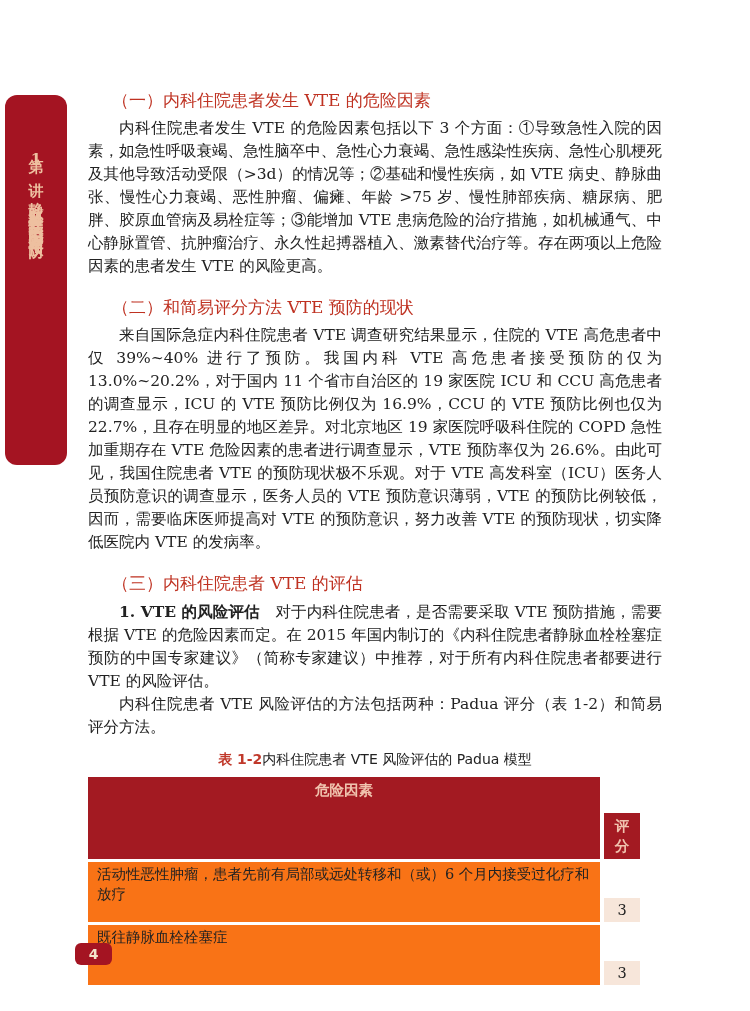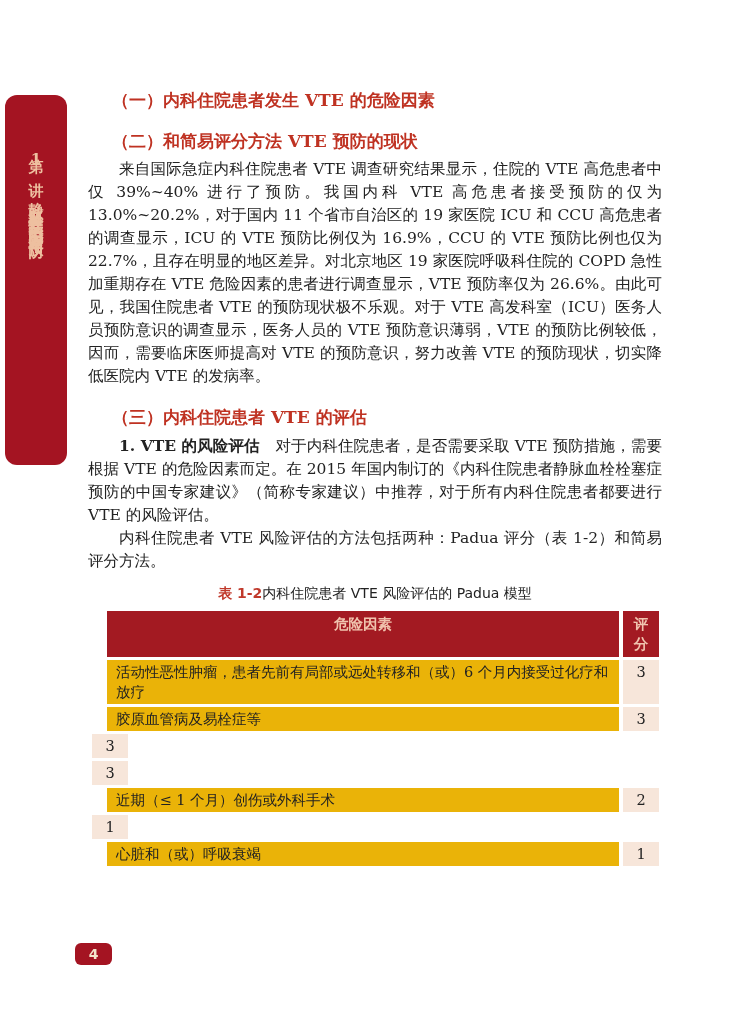--- a/index.html
+++ b/index.html
@@ -38,21 +38,21 @@
 
   
   .main {
     position: absolute;
     left: 88px;
     top: 88px;
     width: 574px;
   }
   .sec-heading {
     color: #bf3222;
-    font-weight: 700;
+    font-weight: 400;
     font-size: 17px;
     line-height: 24px;
     margin: 0 0 5px 24px;
   }
   .sec-heading.later { margin-top: 17px; }
   .para {
     font-size: 15.5px;
     line-height: 23px;
     text-align: justify;
     text-indent: 2em;
@@ -75,24 +75,23 @@
     font-weight: 700;
   }
   .vte-table { width: 574px; }
   .trow { display: flex; margin-top: 3px; }
   .trow.header { margin-top: 0; }
   .cell {
     box-sizing: border-box;
     font-size: 14.5px;
     line-height: 20px;
     padding: 2px 9px;
-    margin-left: 19px;
   }
-  .cell.factor { width: 512px; background: #eab308; }
-  .cell.score  { width: 36px;  background: #f7e6da; margin-left: 4px; text-align: center; }
+  .cell.factor { width: 512px; background: #f97316; }
+  .cell.score  { width: 36px;  background: #f7e6da; margin-left: 4px; text-align: center; margin-top: 36px; }
   .trow.header .cell {
     background: #a31a22;
     color: #f0c3ae;
     font-weight: 700;
     text-align: center;
     padding-top: 3px;
     padding-bottom: 3px;
   }
 
   
@@ -119,20 +118,21 @@
 
   <div class="sidebar">
     <div class="sidebar-text">
       <span>第1讲</span><span class="part2">静脉血栓栓塞症的危险因素与预防</span>
     </div>
   </div>
 
   <div class="main">
 
     <div class="sec-heading">（一）内科住院患者发生 VTE 的危险因素</div>
+    <p class="para">内科住院患者发生 VTE 的危险因素包括以下 3 个方面：①导致急性入院的因素，如急性呼吸衰竭、急性脑卒中、急性心力衰竭、急性感染性疾病、急性心肌梗死及其他导致活动受限（&gt;3d）的情况等；②基础和慢性疾病，如 VTE 病史、静脉曲张、慢性心力衰竭、恶性肿瘤、偏瘫、年龄 &gt;75 岁、慢性肺部疾病、糖尿病、肥胖、胶原血管病及易栓症等；③能增加 VTE 患病危险的治疗措施，如机械通气、中心静脉置管、抗肿瘤治疗、永久性起搏器植入、激素替代治疗等。存在两项以上危险因素的患者发生 VTE 的风险更高。</p>
 
     <div class="sec-heading later">（二）和简易评分方法 VTE 预防的现状</div>
     <p class="para">来自国际急症内科住院患者 VTE 调查研究结果显示，住院的 VTE 高危患者中仅 39%~40% 进行了预防。我国内科 VTE 高危患者接受预防的仅为 13.0%~20.2%，对于国内 11 个省市自治区的 19 家医院 ICU 和 CCU 高危患者的调查显示，ICU 的 VTE 预防比例仅为 16.9%，CCU 的 VTE 预防比例也仅为 22.7%，且存在明显的地区差异。对北京地区 19 家医院呼吸科住院的 COPD 急性加重期存在 VTE 危险因素的患者进行调查显示，VTE 预防率仅为 26.6%。由此可见，我国住院患者 VTE 的预防现状极不乐观。对于 VTE 高发科室（ICU）医务人员预防意识的调查显示，医务人员的 VTE 预防意识薄弱，VTE 的预防比例较低，因而，需要临床医师提高对 VTE 的预防意识，努力改善 VTE 的预防现状，切实降低医院内 VTE 的发病率。</p>
 
     <div class="sec-heading later">（三）内科住院患者 VTE 的评估</div>
     <p class="para"><span class="lead">1. VTE 的风险评估</span><span class="lead-gap"></span><span>对于内科住院患者，是否需要采取 VTE 预防措施，需要根据 VTE 的危险因素而定。在 2015 年国内制订的《内科住院患者静脉血栓栓塞症预防的中国专家建议》（简称专家建议）中推荐，对于所有内科住院患者都要进行 VTE 的风险评估。</span></p>
     <p class="para">内科住院患者 VTE 风险评估的方法包括两种：Padua 评分（表 1-2）和简易评分方法。</p>
 
     <div class="table-caption">
       <span class="cap-label">表 1-2</span><span>内科住院患者 VTE 风险评估的 Padua 模型</span>
@@ -142,21 +142,21 @@
       <div class="trow header">
         <div class="cell factor">危险因素</div>
         <div class="cell score">评分</div>
       </div>
 
       <div class="trow">
         <div class="cell factor">活动性恶性肿瘤，患者先前有局部或远处转移和（或）6 个月内接受过化疗和放疗</div>
         <div class="cell score">3</div>
       </div>
       <div class="trow">
-        <div class="cell factor">胶原血管病及易栓症等</div>
+        <div class="cell factor">既往静脉血栓栓塞症</div>
         <div class="cell score">3</div>
       </div>
       <div class="trow">
         <div class="cell score">3</div>
       </div>
       <div class="trow">
         <div class="cell score">3</div>
       </div>
       <div class="trow">
         <div class="cell factor">近期（≤ 1 个月）创伤或外科手术</div>

